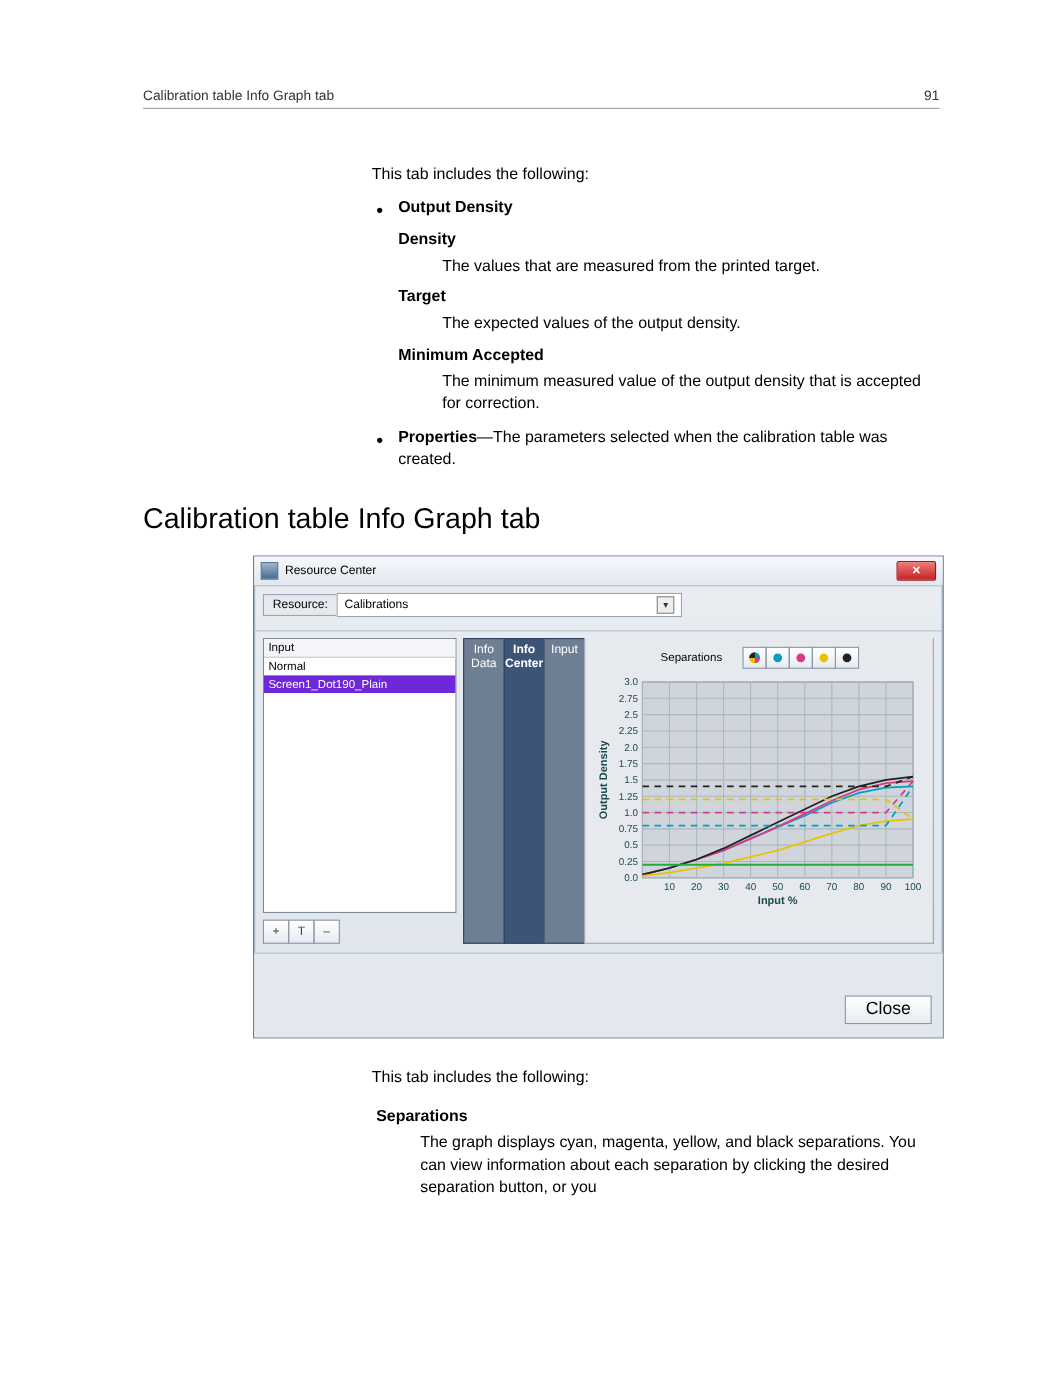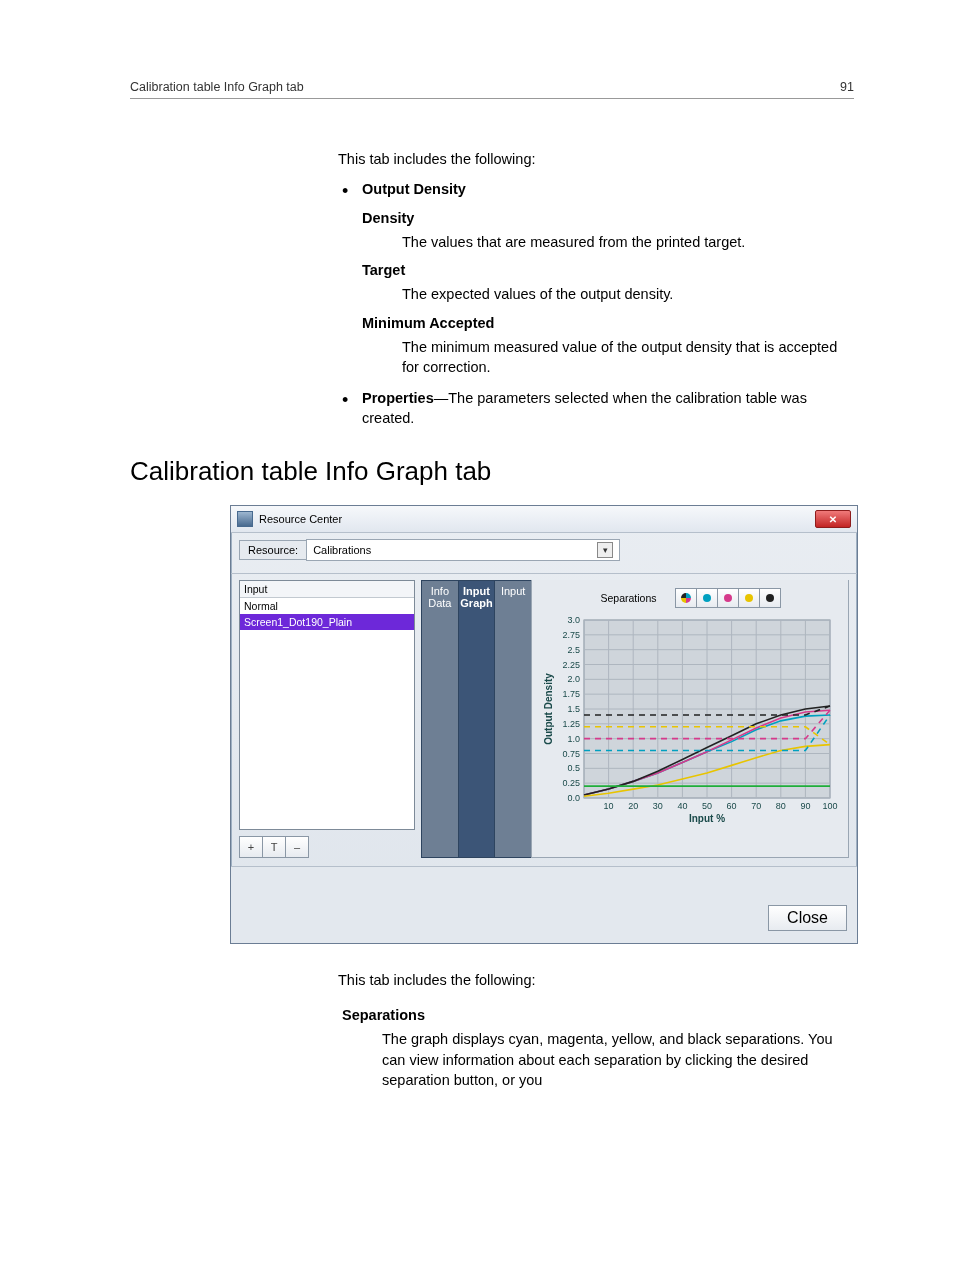--- a/index.html
+++ b/index.html
@@ -254,21 +254,21 @@
             </div>
           <div class="sq-btn">
               <span>–</span>
             </div>
         </div>
       </div>
 
       <div class="main-panel">
         <div class="tabs">
           <div class="tab inactive">Info Data</div>
-          <div class="tab active">Input Graph</div>
+          <div class="tab active">Info Center</div>
           <div class="tab inactive">Input</div>
         </div>
 
         <div class="chart-area">
           <div class="sep-row">
             <span class="sep-label">Separations</span>
             <div class="sep-btns">
               <div class="sep-btn">
                   <span class="dot-all"></span>
                 </div>

